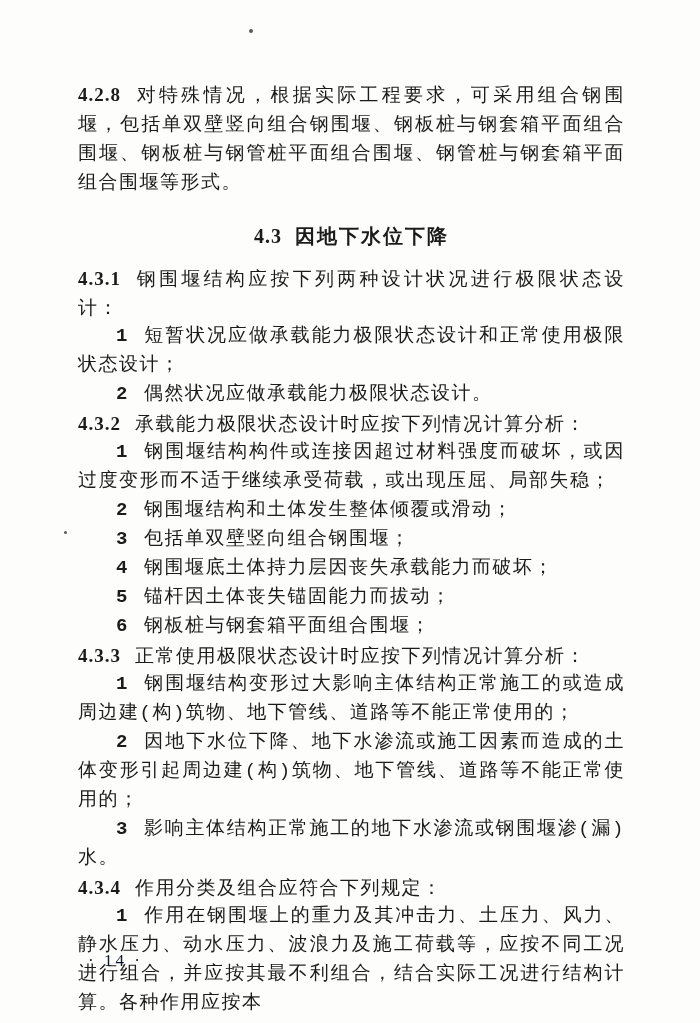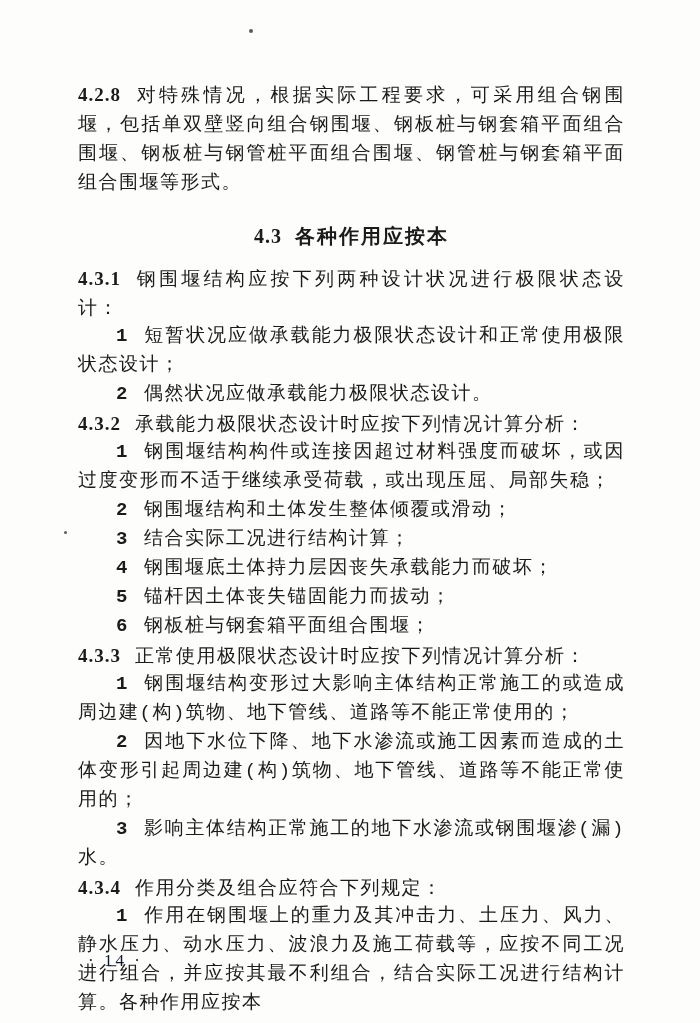--- a/index.html
+++ b/index.html
@@ -74,21 +74,21 @@
 <div class="page">
 
   <span class="speck speck-1"></span>
   <span class="speck speck-2"></span>
 
   <p class="clause">
     <span class="cnum">4.2.8</span><span class="ctext">对特殊情况，根据实际工程要求，可采用组合钢围堰，包括单双壁竖向组合钢围堰、钢板桩与钢套箱平面组合围堰、钢板桩与钢管桩平面组合围堰、钢管桩与钢套箱平面组合围堰等形式。</span>
   </p>
 
   <h2 class="section-heading">
-    <span class="snum">4.3</span><span class="stitle">各种作用应按本</span>
+    <span class="snum">4.3</span><span class="stitle">因地下水位下降</span>
   </h2>
 
   <p class="clause">
     <span class="cnum">4.3.1</span><span class="ctext">钢围堰结构应按下列两种设计状况进行极限状态设计：</span>
   </p>
   <p class="item">
     <span class="inum">1</span><span class="itext">短暂状况应做承载能力极限状态设计和正常使用极限状态设计；</span>
   </p>
   <p class="item">
     <span class="inum">2</span><span class="itext">偶然状况应做承载能力极限状态设计。</span>
@@ -97,21 +97,21 @@
   <p class="clause">
     <span class="cnum">4.3.2</span><span class="ctext">承载能力极限状态设计时应按下列情况计算分析：</span>
   </p>
   <p class="item">
     <span class="inum">1</span><span class="itext">钢围堰结构构件或连接因超过材料强度而破坏，或因过度变形而不适于继续承受荷载，或出现压屈、局部失稳；</span>
   </p>
   <p class="item">
     <span class="inum">2</span><span class="itext">钢围堰结构和土体发生整体倾覆或滑动；</span>
   </p>
   <p class="item">
-    <span class="inum">3</span><span class="itext">结合实际工况进行结构计算；</span>
+    <span class="inum">3</span><span class="itext">包括单双壁竖向组合钢围堰；</span>
   </p>
   <p class="item">
     <span class="inum">4</span><span class="itext">钢围堰底土体持力层因丧失承载能力而破坏；</span>
   </p>
   <p class="item">
     <span class="inum">5</span><span class="itext">锚杆因土体丧失锚固能力而拔动；</span>
   </p>
   <p class="item">
     <span class="inum">6</span><span class="itext">钢板桩与钢套箱平面组合围堰；</span>
   </p>

